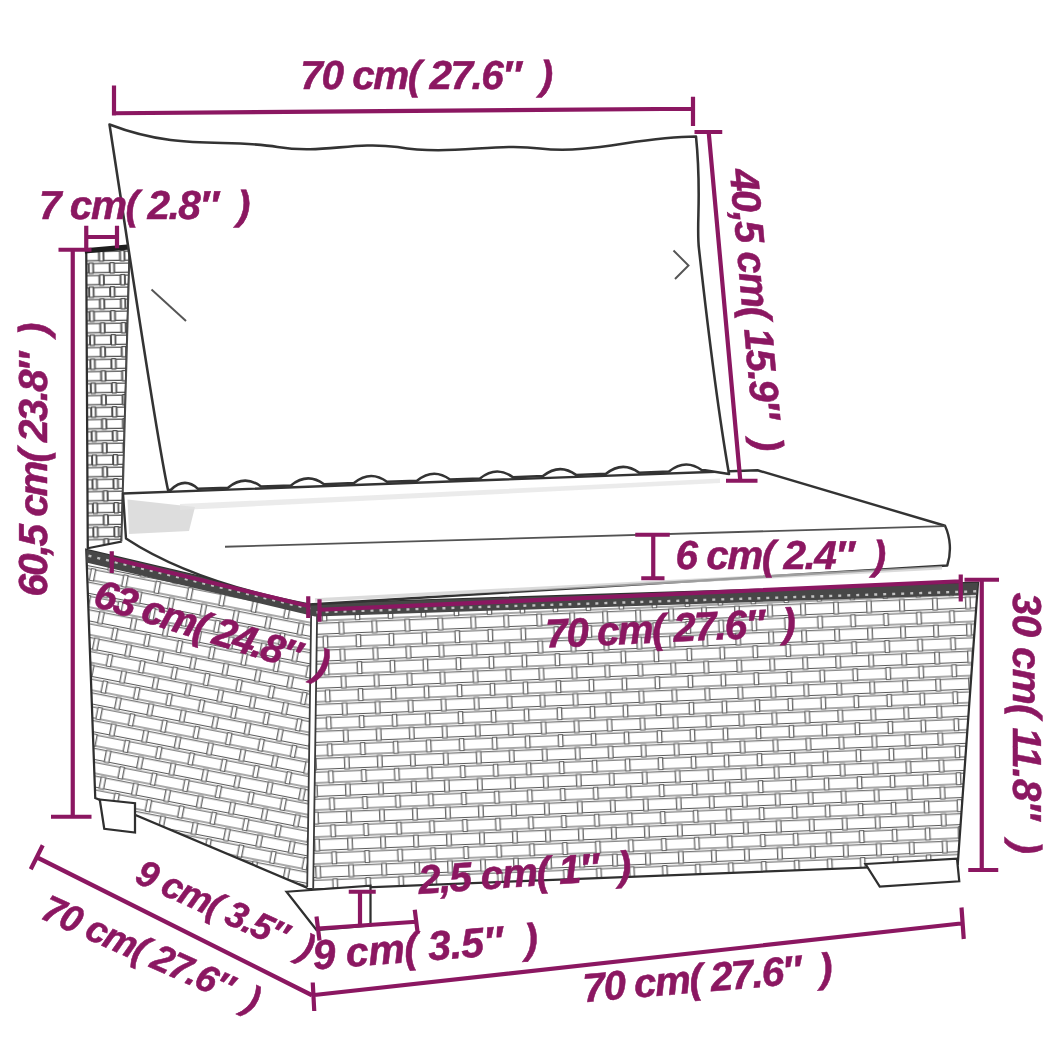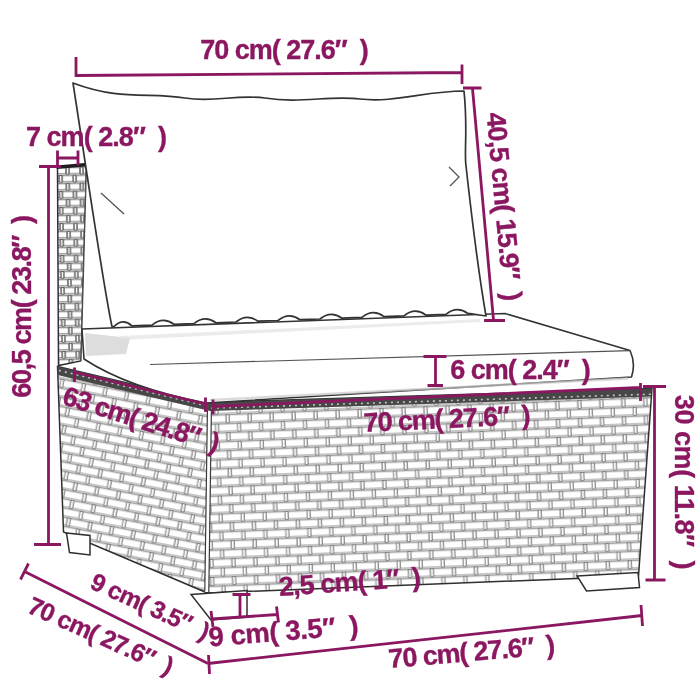--- a/index.html
+++ b/index.html
@@ -1,16 +1,16 @@
 <!DOCTYPE html>
 <html><head>
 <meta charset="utf-8">
 <style>
 html,body{margin:0;padding:0;background:#fff;}
-#stage{width:700px;height:700px;position:relative;font-family:"Liberation Sans",sans-serif;}
+#stage{width:700px;height:700px;position:relative;font-family:"Liberation Sans",sans-serif;font-style:italic;}
 text{font-family:"Liberation Sans",sans-serif;font-weight:bold;fill:#8B1761;stroke:#8B1761;stroke-width:0.35px;paint-order:stroke;}
 </style>
 </head>
 <body>
 <div id="stage">
 <svg width="700" height="700" viewBox="0 0 700 700">
 <defs>
 <pattern id="pF" width="22" height="18" patternUnits="userSpaceOnUse" patternTransform="rotate(-2.3)">
   <rect width="22" height="18" fill="#ffffff"></rect>
   <g fill="#ffffff" stroke="#5c5c5c" stroke-width="0.7">

